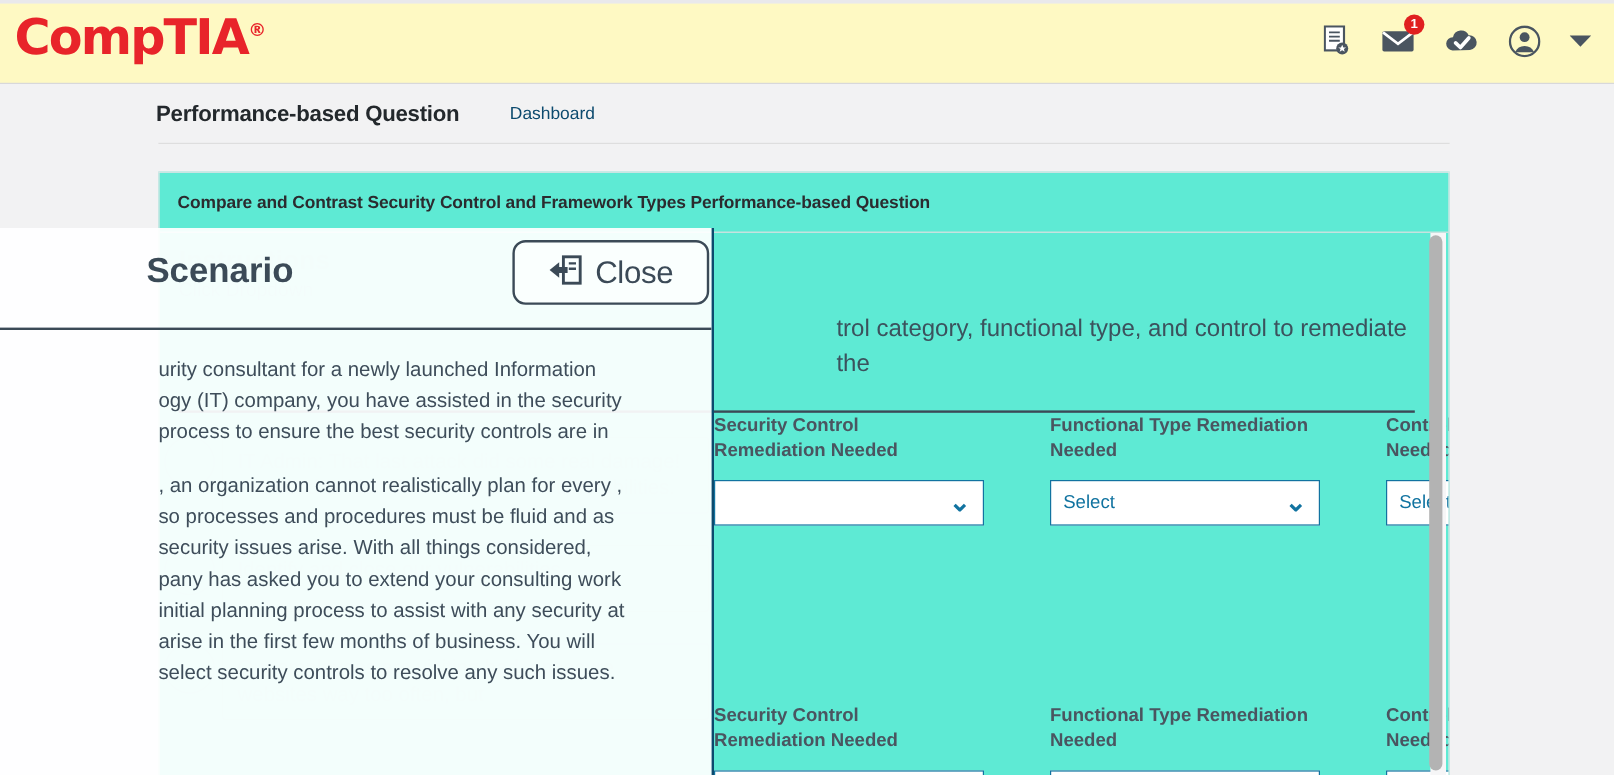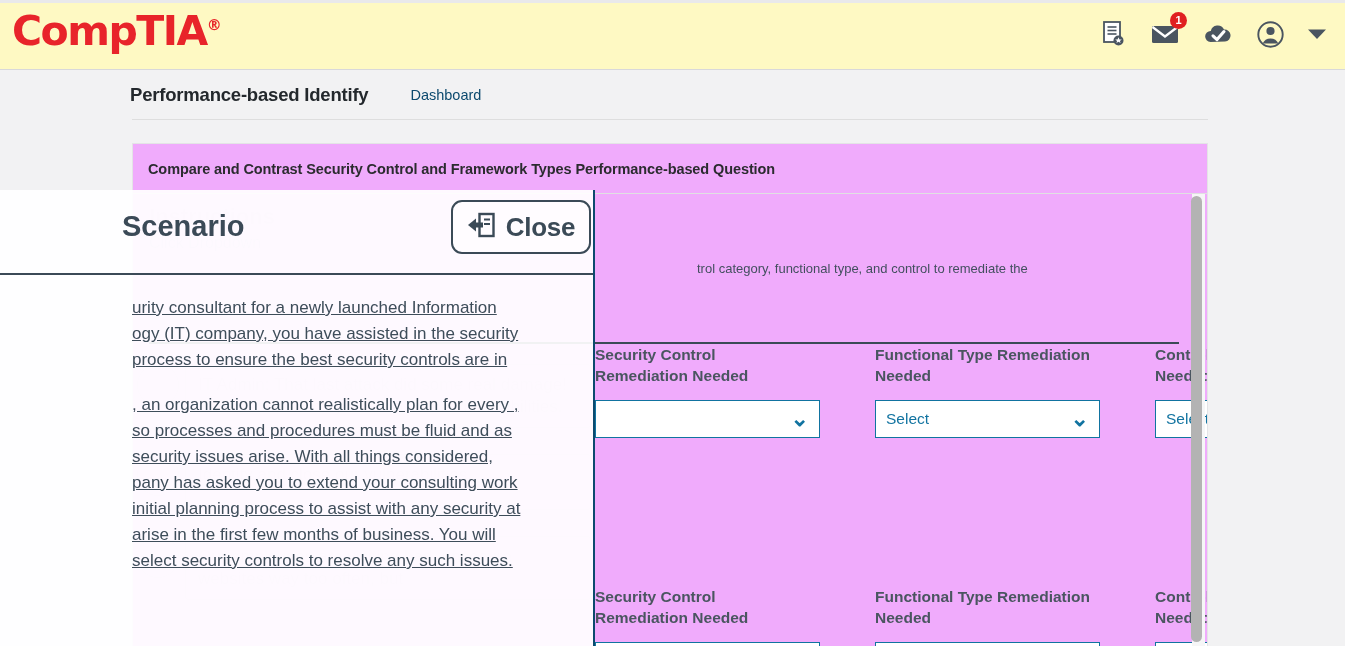--- a/index.html
+++ b/index.html
@@ -99,21 +99,21 @@
     cursor: pointer;
   }
 
   
   #card {
     position: absolute;
     left: 132px;
     top: 143px;
     width: 1076px;
     height: 503px;
-    background: #f0abfc;
+    background: #5eead4;
     border: 1px solid #e4e4e6;
     border-bottom: none;
   }
   #card-header {
     height: 50px;
     border-bottom: 1px solid #e0e0e2;
     display: flex;
     align-items: center;
     padding-left: 15px;
   }
@@ -171,21 +171,21 @@
     color: #3d4f5d;
     opacity: 0.10;
   }
   #instructions-sub {
     font-size: 16px;
     color: #2f6a8a;
     opacity: 0.15;
     margin-top: 4px;
   }
   #instructions-text {
-    font-size: 13px;
+    font-size: 20px;
     color: #3a4a57;
     opacity: 0.95;
     margin-top: 8px;
     line-height: 1.45;
   }
   #instructions-divider {
     position: absolute;
     left: 16px;
     top: 148px;
     width: 1030px;
@@ -282,43 +282,41 @@
     top: 20px;
     font-size: 29px;
     font-weight: bold;
     color: #3b4a57;
     white-space: nowrap;
   }
   #close-button {
     position: absolute;
     right: 2px;
     top: 10px;
-    width: 140px;
+    width: 164px;
     height: 54px;
     border: 2px solid #3b4a57;
     border-radius: 11px;
     background: rgba(255,255,255,0.55);
     display: flex;
     align-items: center;
     justify-content: center;
     gap: 9px;
     cursor: pointer;
-    font-weight: bold;
   }
   #close-label {
     font-size: 26px;
     color: #3b4a57;
     letter-spacing: -0.3px;
   }
   #modal-body {
     padding: 20px 65px 0 132px;
     font-size: 17px;
     line-height: 1.53;
     color: #3e4d5a;
-    text-decoration: underline;
   }
   #modal-body p { margin-bottom: 19px; }
 </style>
 </head>
 <body>
 
 <div id="top-bar">
   <div id="brand-logo">
     <span>CompTIA</span><span class="reg">®</span>
   </div>
@@ -362,21 +360,21 @@
     <div class="top-icon" style="width:20px">
       <svg width="18" height="12" viewBox="0 0 18 12">
         <polygon points="0,1.5 18,1.5 9,11" fill="#4a5560"></polygon>
       </svg>
     </div>
 
   </div>
 </div>
 
 <div id="page-header">
-  <div id="page-title">Performance-based Identify</div>
+  <div id="page-title">Performance-based Question</div>
   <div id="breadcrumb">Dashboard</div>
 </div>
 
 <div id="card">
 
   <div id="card-header">
     <div id="card-header-title">Compare and Contrast Security Control and Framework Types Performance-based Question</div>
   </div>
 
   <div id="card-body">

